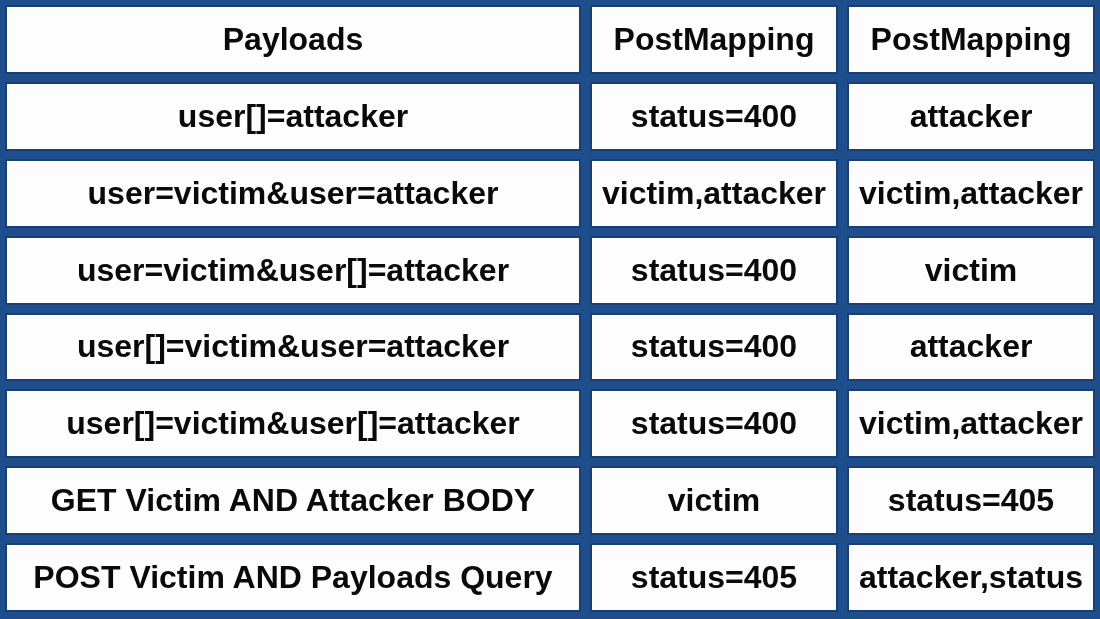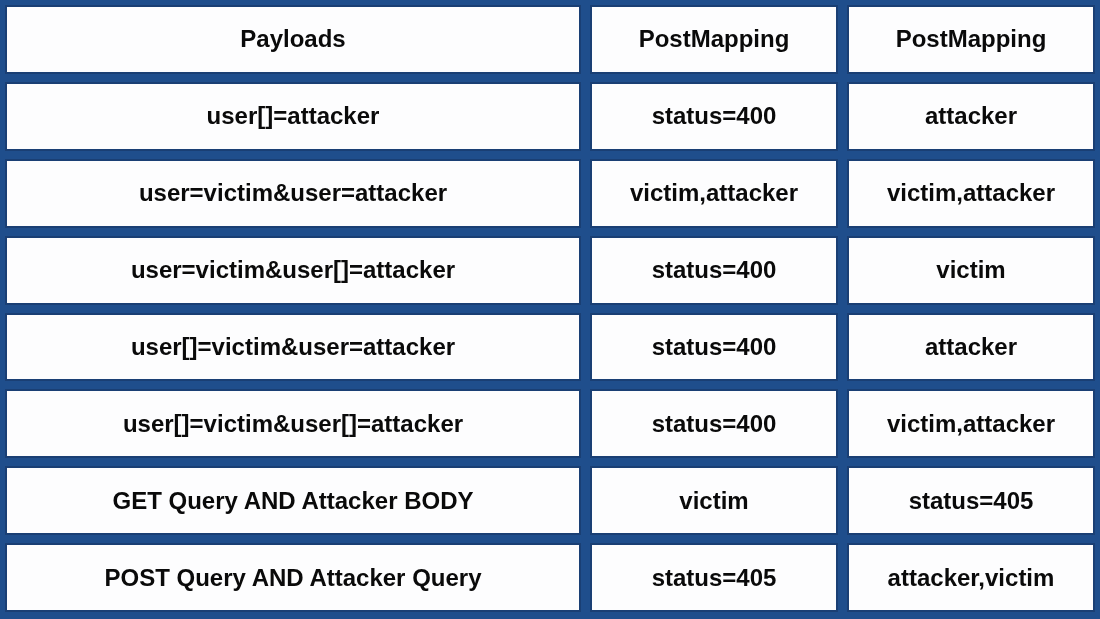--- a/index.html
+++ b/index.html
@@ -25,21 +25,21 @@
     background: #1F4E8C;
   }
   .row { display: contents; }
   .cell {
     background: #FDFDFE;
     border: 2px solid #1A3F74;
     display: flex;
     align-items: center;
     justify-content: center;
     font-weight: bold;
-    font-size: 24px;
+    font-size: 32px;
     color: #0A0A0A;
     white-space: nowrap;
     overflow: hidden;
   }
 </style>
 </head>
 <body>
 
 <div class="table-grid">
 
@@ -73,24 +73,24 @@
     <div class="cell">attacker</div>
   </div>
 
   <div class="row">
     <div class="cell">user[]=victim&amp;user[]=attacker</div>
     <div class="cell">status=400</div>
     <div class="cell">victim,attacker</div>
   </div>
 
   <div class="row">
-    <div class="cell">GET Query AND Attacker BODY</div>
+    <div class="cell">GET Victim AND Attacker BODY</div>
     <div class="cell">victim</div>
     <div class="cell">status=405</div>
   </div>
 
   <div class="row">
-    <div class="cell">POST Query AND Attacker Query</div>
+    <div class="cell">POST Victim AND Payloads Query</div>
     <div class="cell">status=405</div>
-    <div class="cell">attacker,victim</div>
+    <div class="cell">attacker,status</div>
   </div>
 
 </div>
 
 </body></html>

